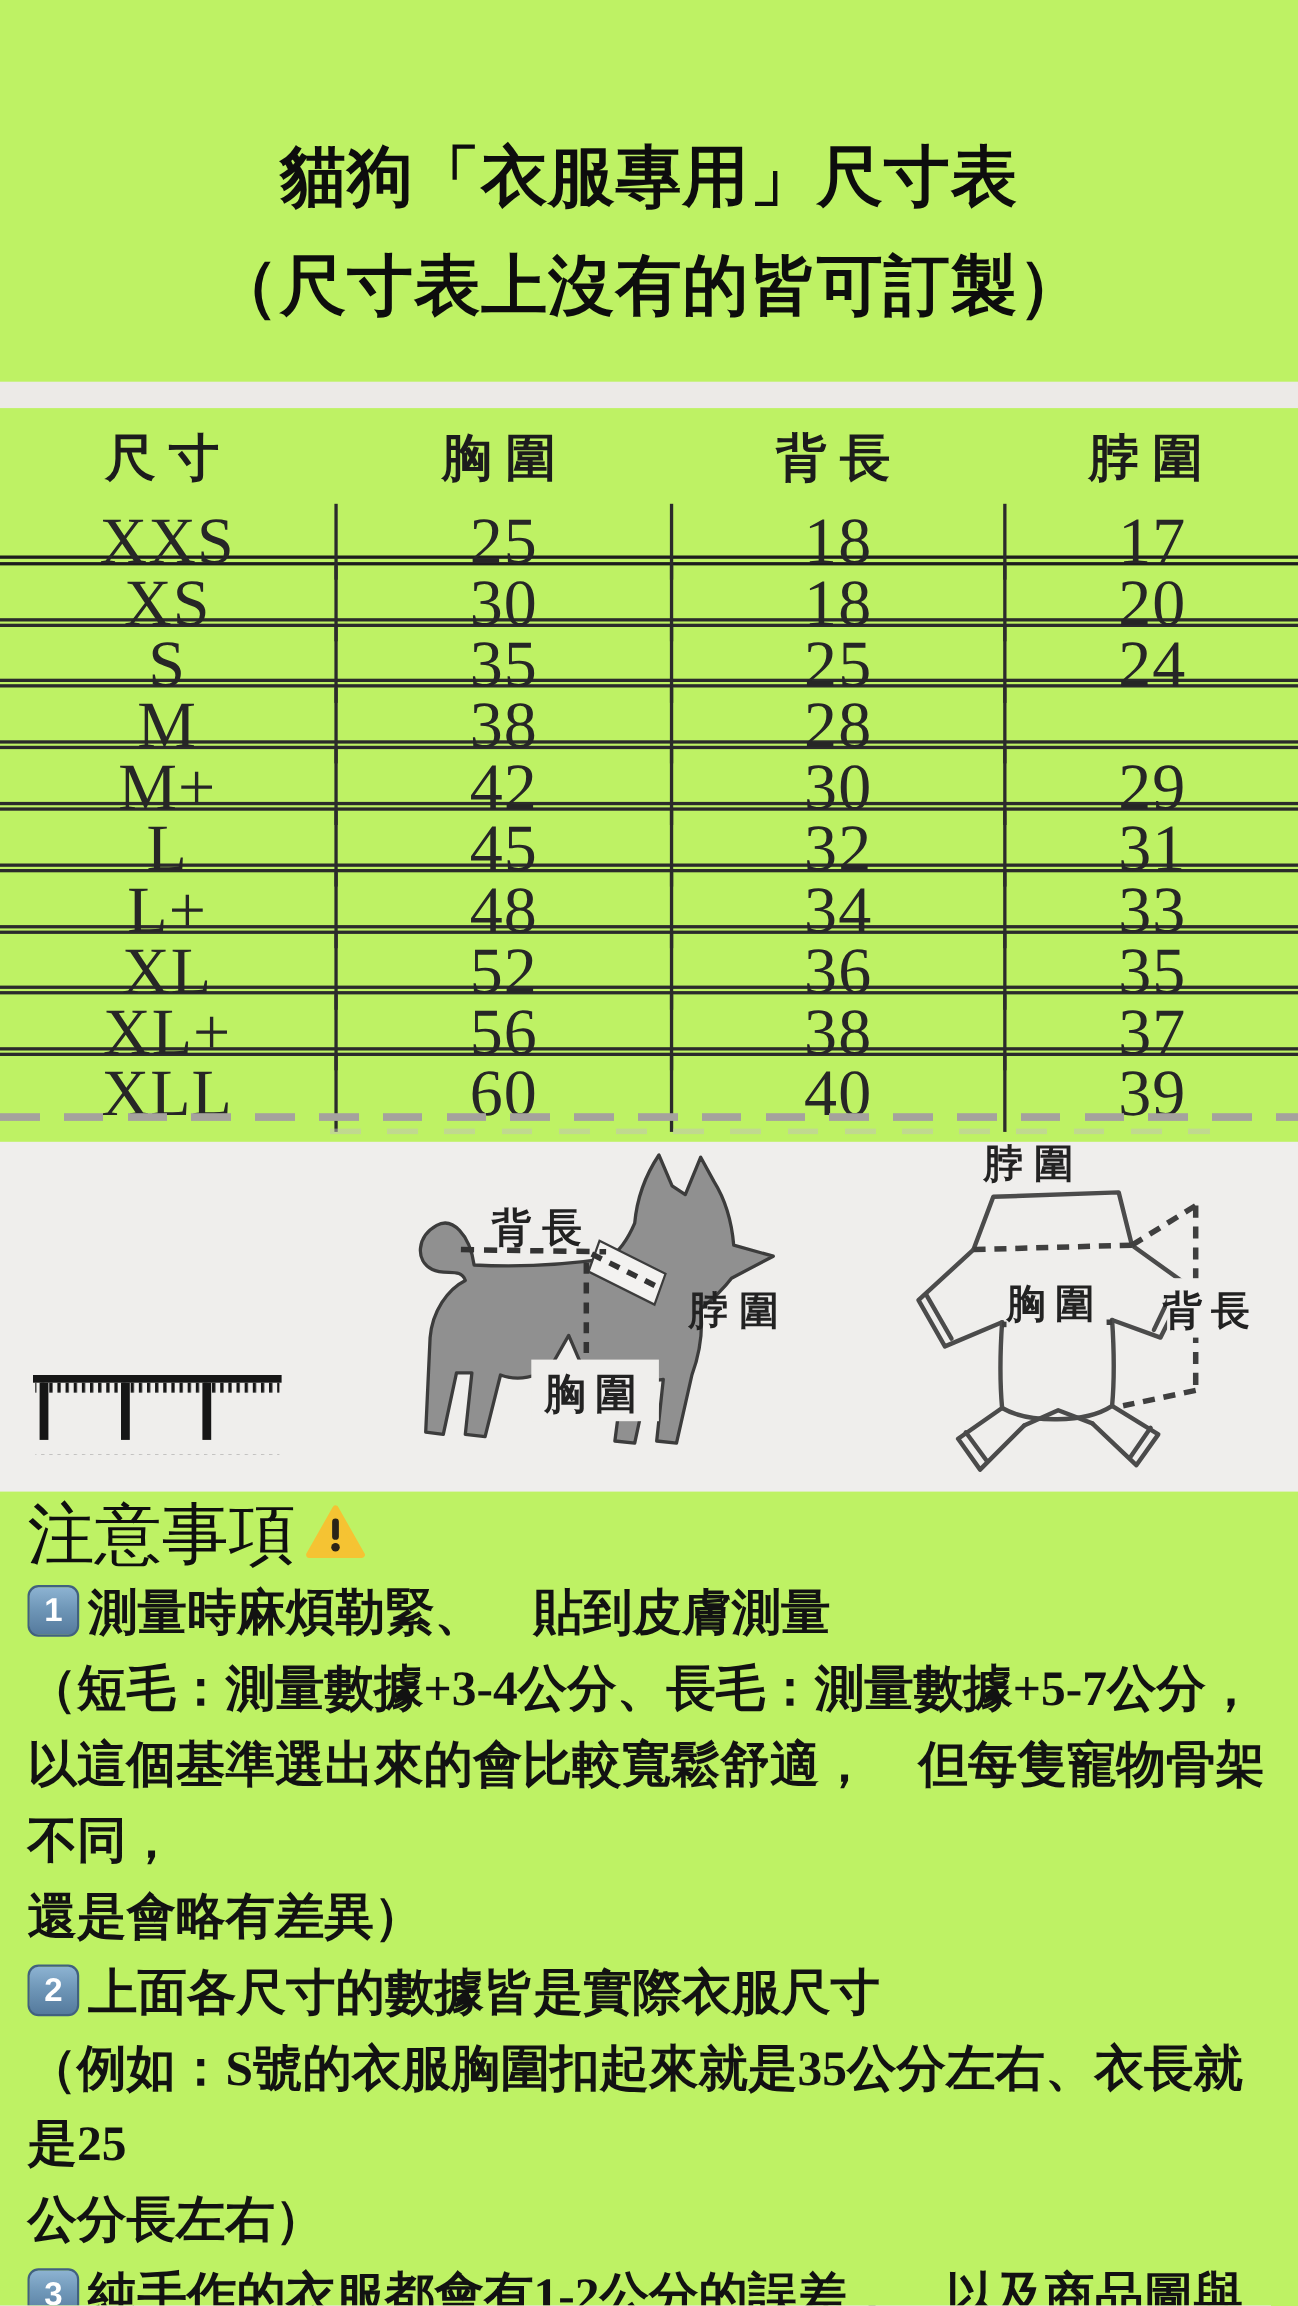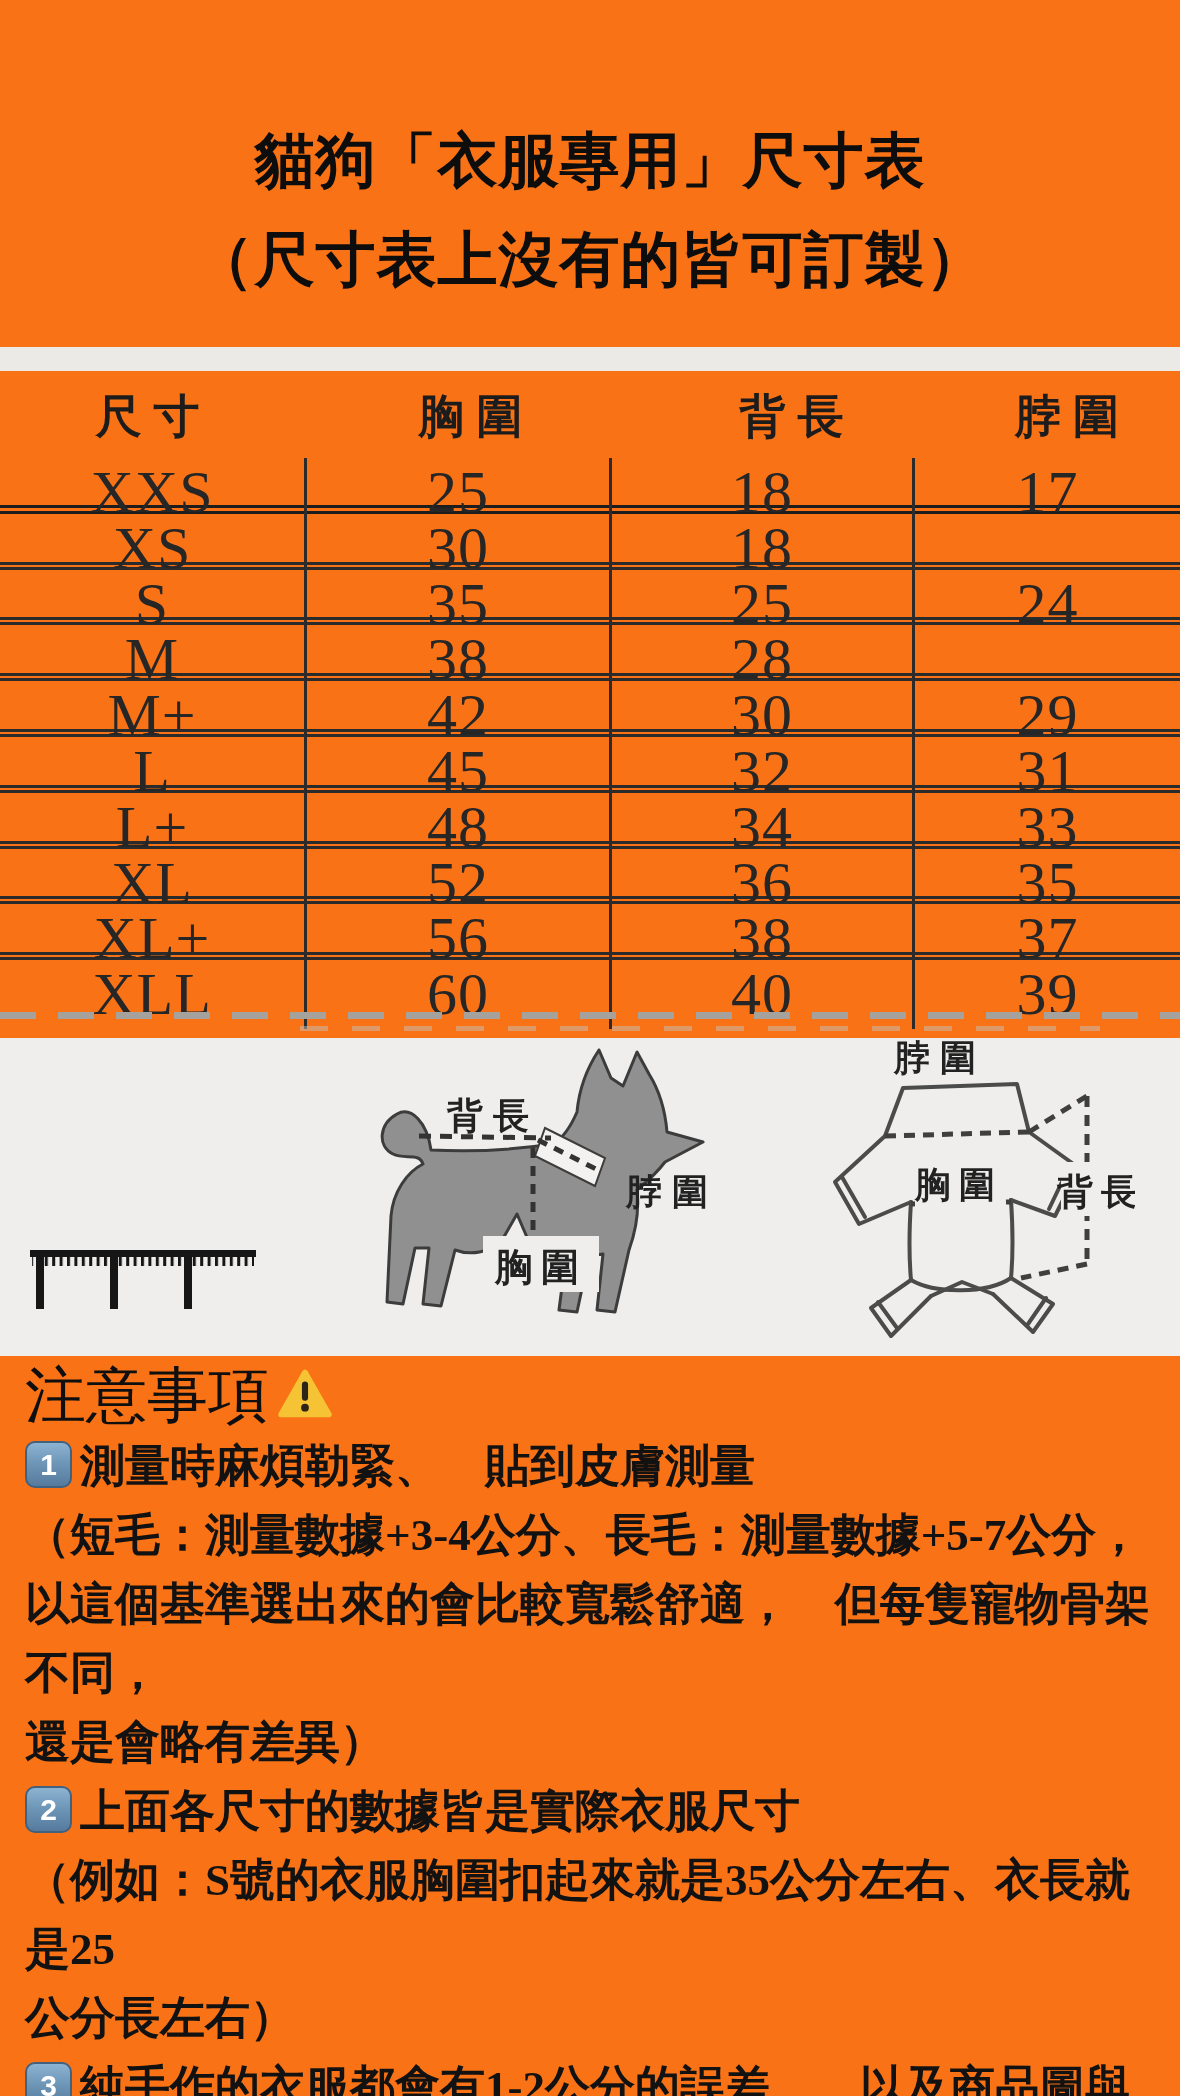--- a/index.html
+++ b/index.html
@@ -1,28 +1,28 @@
 <!DOCTYPE html>
 <html><head>
 <meta charset="utf-8">
 <style>
   html,body{margin:0;padding:0;background:#e9e8e6;}
   .page{
     position:relative;width:1180px;height:2096px;margin:0 auto;
-    background:#f97316;overflow:hidden;
+    background:#bef264;overflow:hidden;
     font-family:"Liberation Serif","DejaVu Serif",serif;color:#141414;
   }
   
   .title-block{position:absolute;top:112px;left:0;width:100%;text-align:center;}
   .title-line{font-size:60px;line-height:99px;font-weight:700;color:#0d0d0d;letter-spacing:1px;}
   
   .band-top{position:absolute;top:347px;left:0;width:100%;height:24px;background:#eceae7;}
   
   .t-grid{display:grid;grid-template-columns:307px 305px 303px 1fr;}
-  .t-header{position:absolute;top:386px;left:0;width:1180px;height:62px;gap:17px;}
+  .t-header{position:absolute;top:386px;left:0;width:1180px;height:62px;}
   .t-header .hcell{display:flex;align-items:center;justify-content:center;
     font-size:46px;font-weight:700;letter-spacing:12px;color:#1c1c1c;}
   
   .t-body{position:absolute;top:458px;left:0;width:1180px;}
   .t-row{display:grid;grid-template-columns:307px 305px 303px 1fr;height:55.8px;
     box-sizing:border-box;border-bottom:8px double #2b2b2b;}
   .t-row:first-child{border-bottom-width:9px;border-bottom-color:#1d1d1d;}
   .t-row:last-child{border-bottom:none;}
   .t-cell{display:flex;align-items:center;justify-content:center;
     font-size:60px;color:#262626;letter-spacing:1px;}
@@ -76,20 +76,21 @@
       <div class="t-cell">XXS</div>
       <div class="t-cell">25</div>
       <div class="t-cell">18</div>
       <div class="t-cell">17</div>
     </div>
 
     <div class="t-row">
       <div class="t-cell">XS</div>
       <div class="t-cell">30</div>
       <div class="t-cell">18</div>
+      <div class="t-cell">20</div>
     </div>
 
     <div class="t-row">
       <div class="t-cell">S</div>
       <div class="t-cell">35</div>
       <div class="t-cell">25</div>
       <div class="t-cell">24</div>
     </div>
 
     <div class="t-row">

